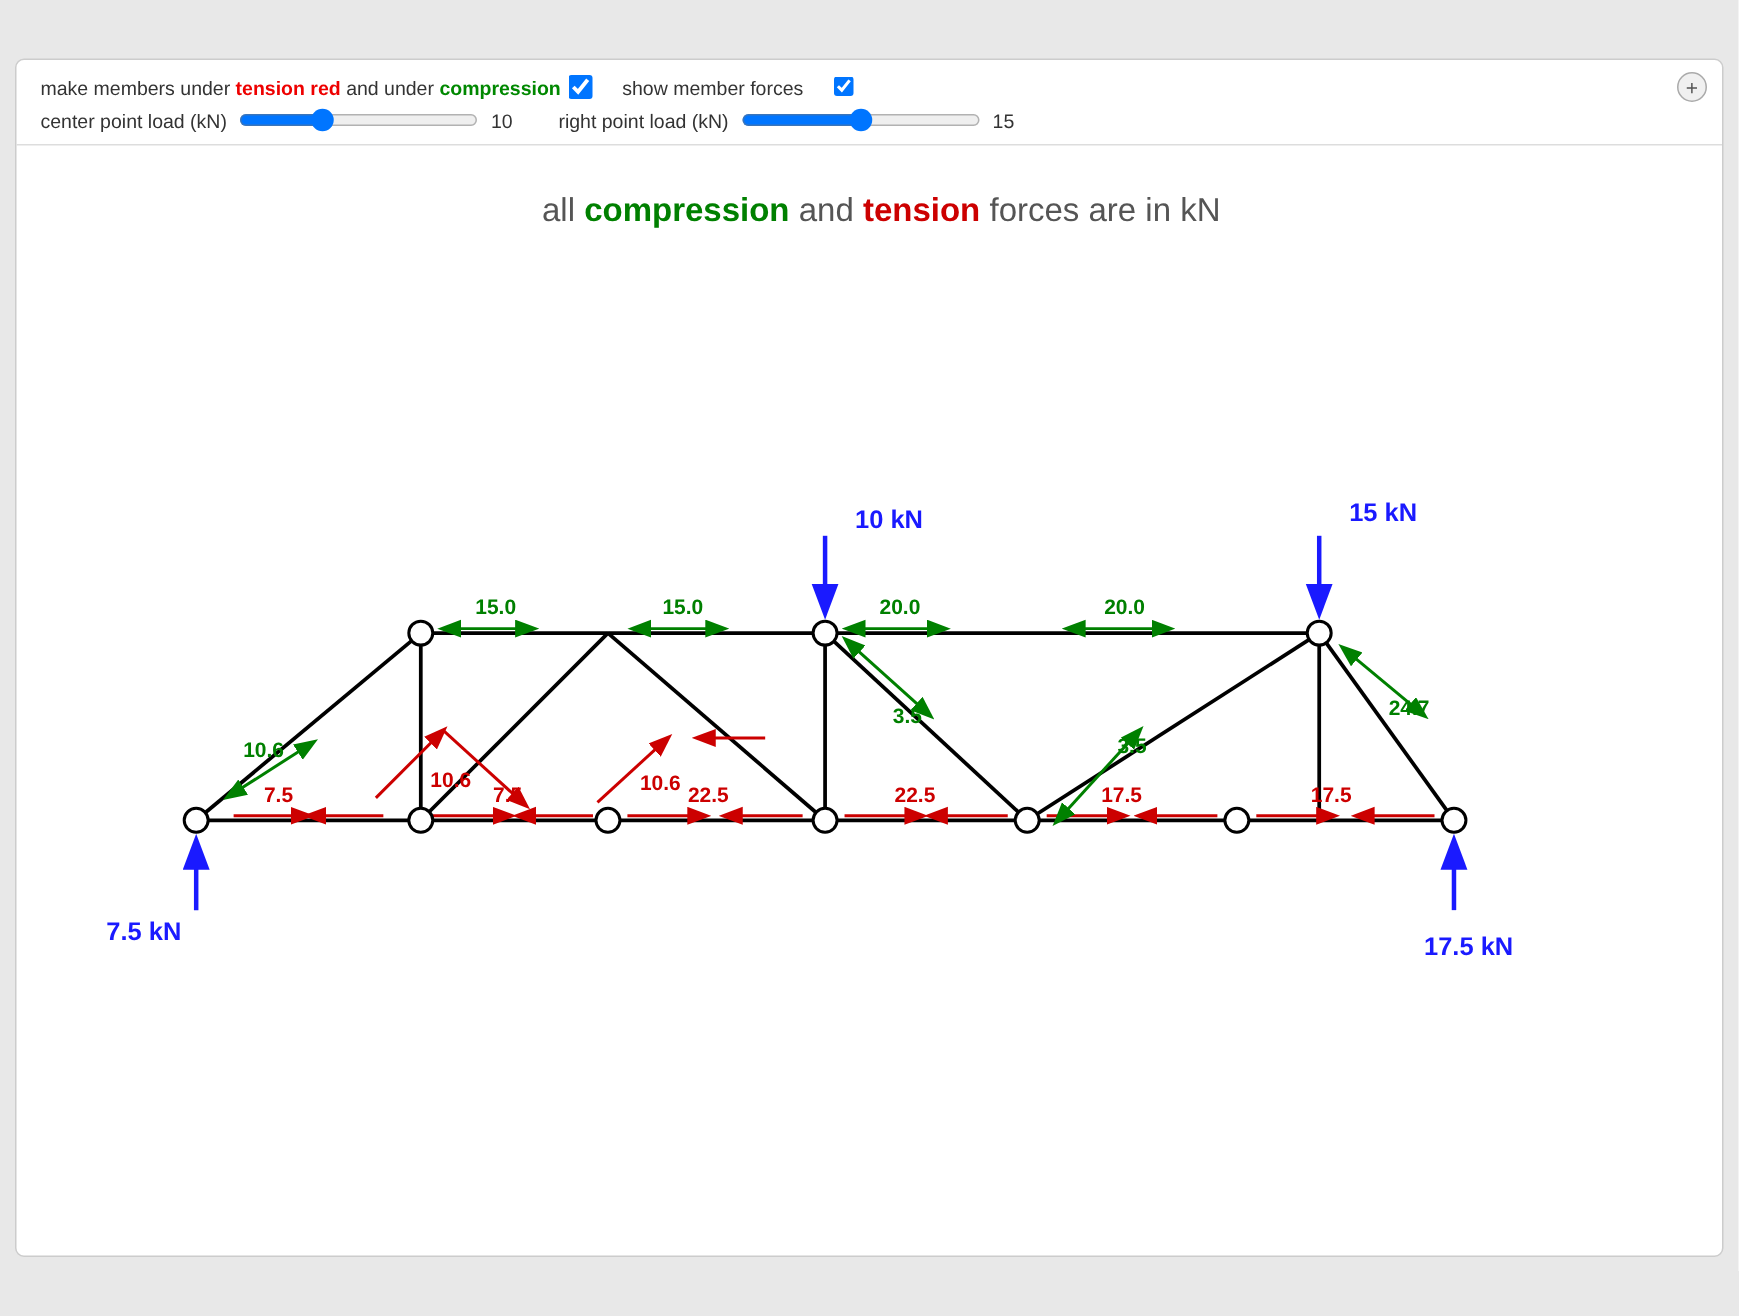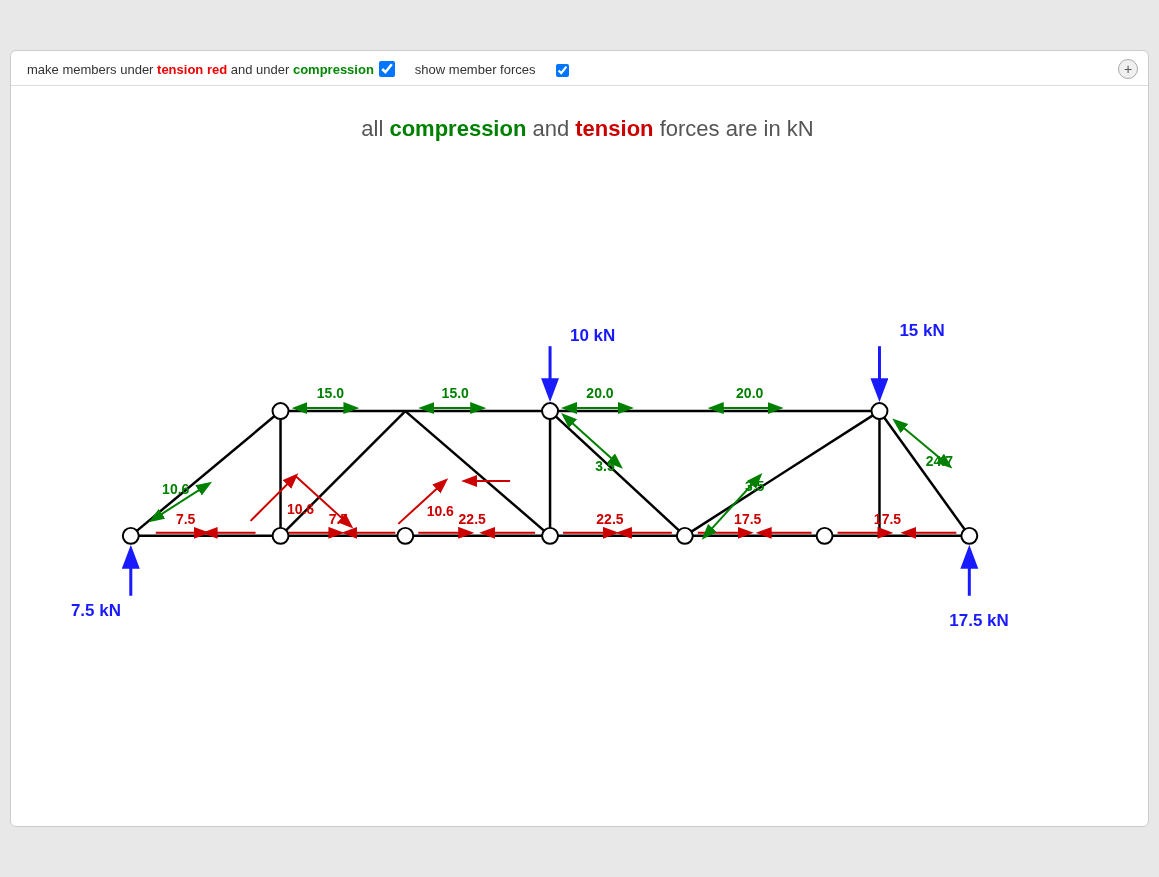--- a/index.html
+++ b/index.html
@@ -110,23 +110,35 @@
 
 <div class="app-container">
   <div class="controls-bar">
     <div class="controls-row">
       <div class="checkbox-item">
         <span class="control-label">
           make members under <span class="tension-red">tension red</span> and under <span class="compression-green">compression</span>
         </span>
         <input type="checkbox" checked="" style="">
       </div>
-      <div style="display:flex;align-items:flex-end;gap:20px;">
+      <div style="display:flex;align-items:flex-start;gap:20px;">
         <span class="control-label">show member forces</span>
         <input type="checkbox" checked="" style="">
+      </div>
+    </div>
+    <div class="controls-row">
+      <div class="slider-group">
+        <label>center point load (kN)</label>
+        <input type="range" min="0" max="30" value="10" style="">
+        <span class="slider-value">10</span>
+      </div>
+      <div class="slider-group">
+        <label>right point load (kN)</label>
+        <input type="range" min="0" max="30" value="15" style="">
+        <span class="slider-value">15</span>
       </div>
     </div>
   </div>
 
   <div class="canvas-area">
     <div class="subtitle">
       all <span class="word-compression">compression</span> and <span class="word-tension">tension</span> forces are in kN
     </div>
 
     <svg class="truss-svg" viewBox="0 0 1139 700" xmlns="http://www.w3.org/2000/svg">

